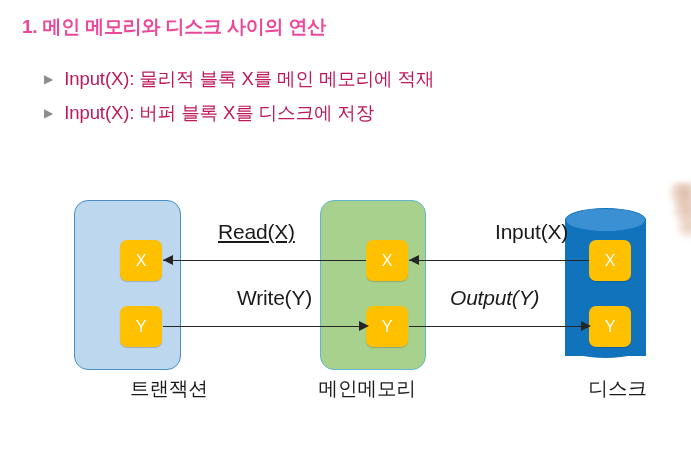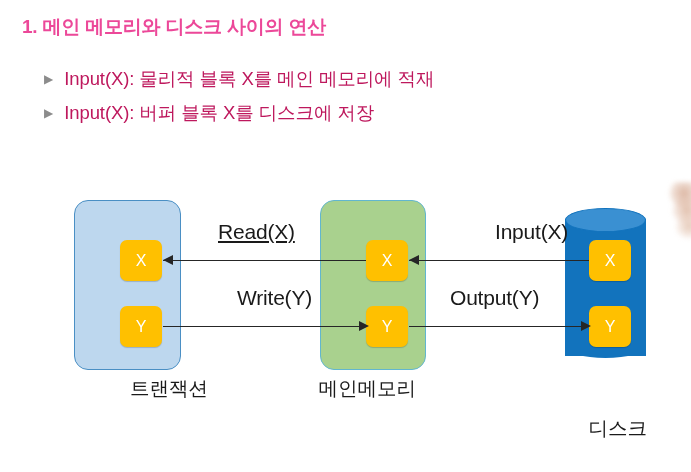--- a/index.html
+++ b/index.html
@@ -180,34 +180,34 @@
     position: absolute;
     font-size: 21px;
     color: #1a1a1a;
     white-space: nowrap;
     z-index: 5;
     letter-spacing: -0.2px;
   }
   #label-read   { left: 218px; top: 70px; text-decoration: underline; }
   #label-write  { left: 196px; top: 136px; margin-left: 41px; }
   #label-input  { left: 463px; top: 70px; margin-left: 32px; }
-  #label-output { left: 450px; top: 136px; }
+  #label-output { left: 450px; top: 136px; font-style: italic; }
 
   
   .caption {
     position: absolute;
     text-align: right;
     font-size: 19.5px;
     color: #1a1a1a;
     line-height: 1.32;
     white-space: nowrap;
   }
   #caption-transaction { left: 48px;  top: 226px; width: 160px; }
   #caption-memory      { left: 304px; top: 226px; width: 112px; }
-  #caption-disk        { left: 565px; top: 226px; width: 82px; margin-top: 40px; }
+  #caption-disk        { left: 565px; top: 226px; width: 82px; }
 
   
   #hand-blur {
     position: absolute;
     right: -6px;
     top: 182px;
     width: 34px;
     height: 62px;
     background:
       radial-gradient(ellipse 60% 34% at 62% 18%, rgba(214,170,147,0.85) 0%, rgba(222,184,163,0.45) 55%, rgba(255,255,255,0) 78%),

